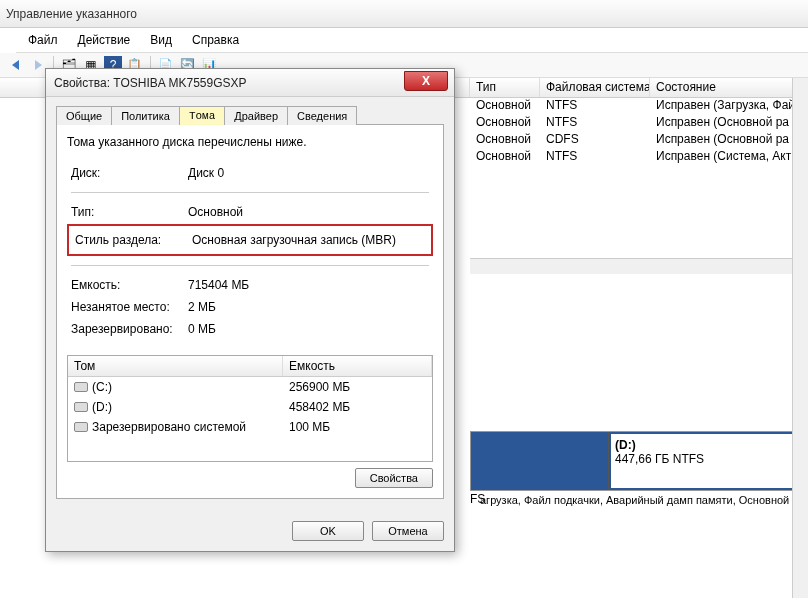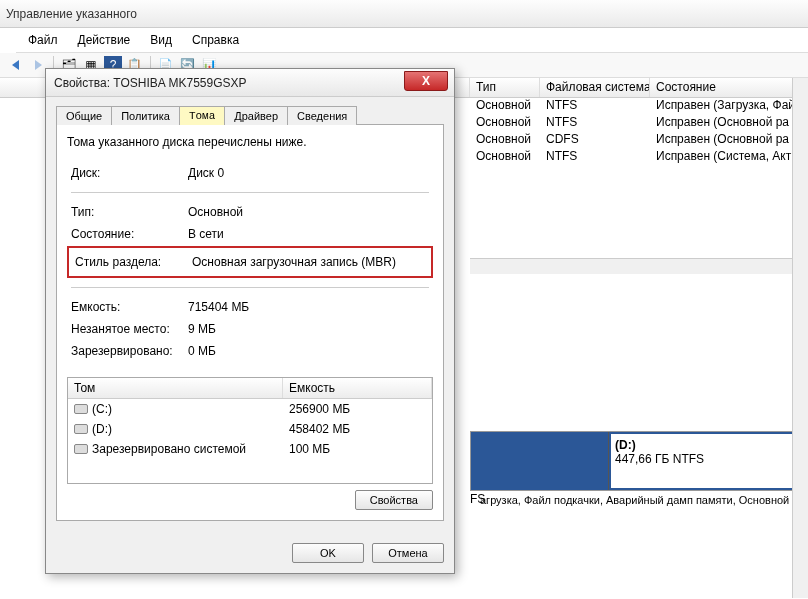--- a/index.html
+++ b/index.html
@@ -159,24 +159,20 @@
             </tr>
         <tr>
               <td colspan="2">
                 <div class="hr"></div>
               </td>
             </tr>
         <tr>
               <td class="lbl">Тип:</td>
               <td>Основной</td>
             </tr>
-        <tr>
-              <td class="lbl">Состояние:</td>
-              <td>В сети</td>
-            </tr>
       </tbody>
         </table>
       <div class="highlight">
         <table class="info-table">
             <tbody>
               <tr>
           <td class="lbl">Стиль раздела:</td>
           <td>Основная загрузочная запись (MBR)</td>
         </tr>
             </tbody>
@@ -188,21 +184,21 @@
               <td colspan="2">
                 <div class="hr"></div>
               </td>
             </tr>
         <tr>
               <td class="lbl">Емкость:</td>
               <td>715404 МБ</td>
             </tr>
         <tr>
               <td class="lbl">Незанятое место:</td>
-              <td>9 МБ</td>
+              <td>2 МБ</td>
             </tr>
         <tr>
               <td class="lbl">Зарезервировано:</td>
               <td>0 МБ</td>
             </tr>
       </tbody>
         </table>
 
       <div class="vol-group">
         <div class="vol-table">

